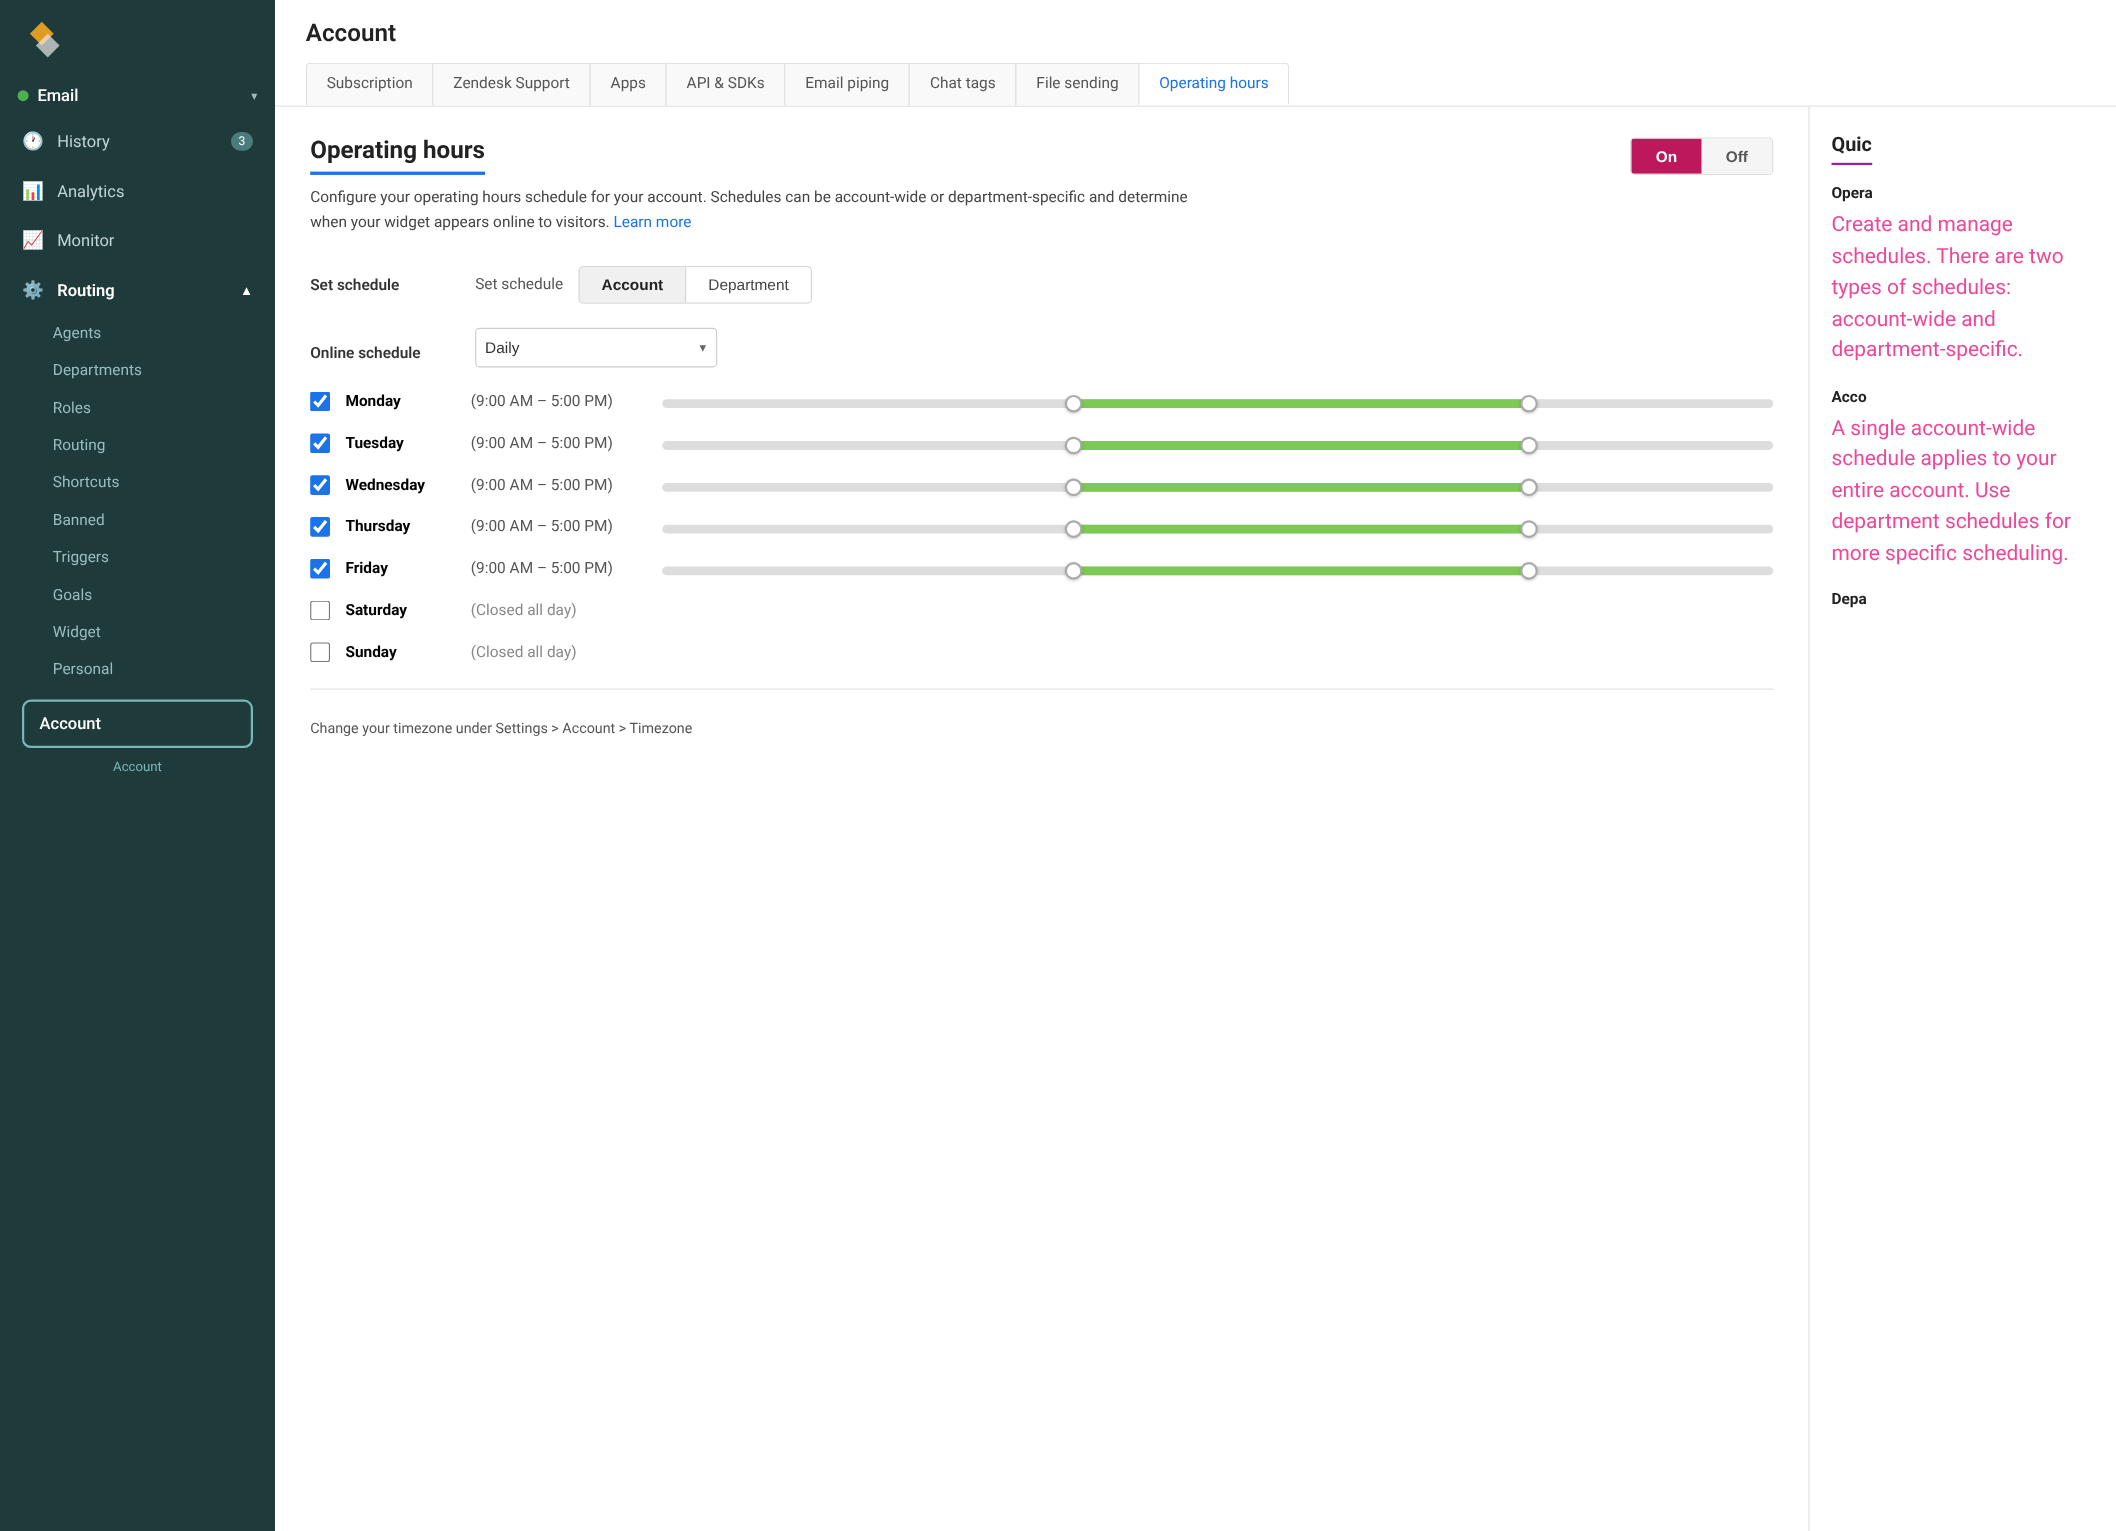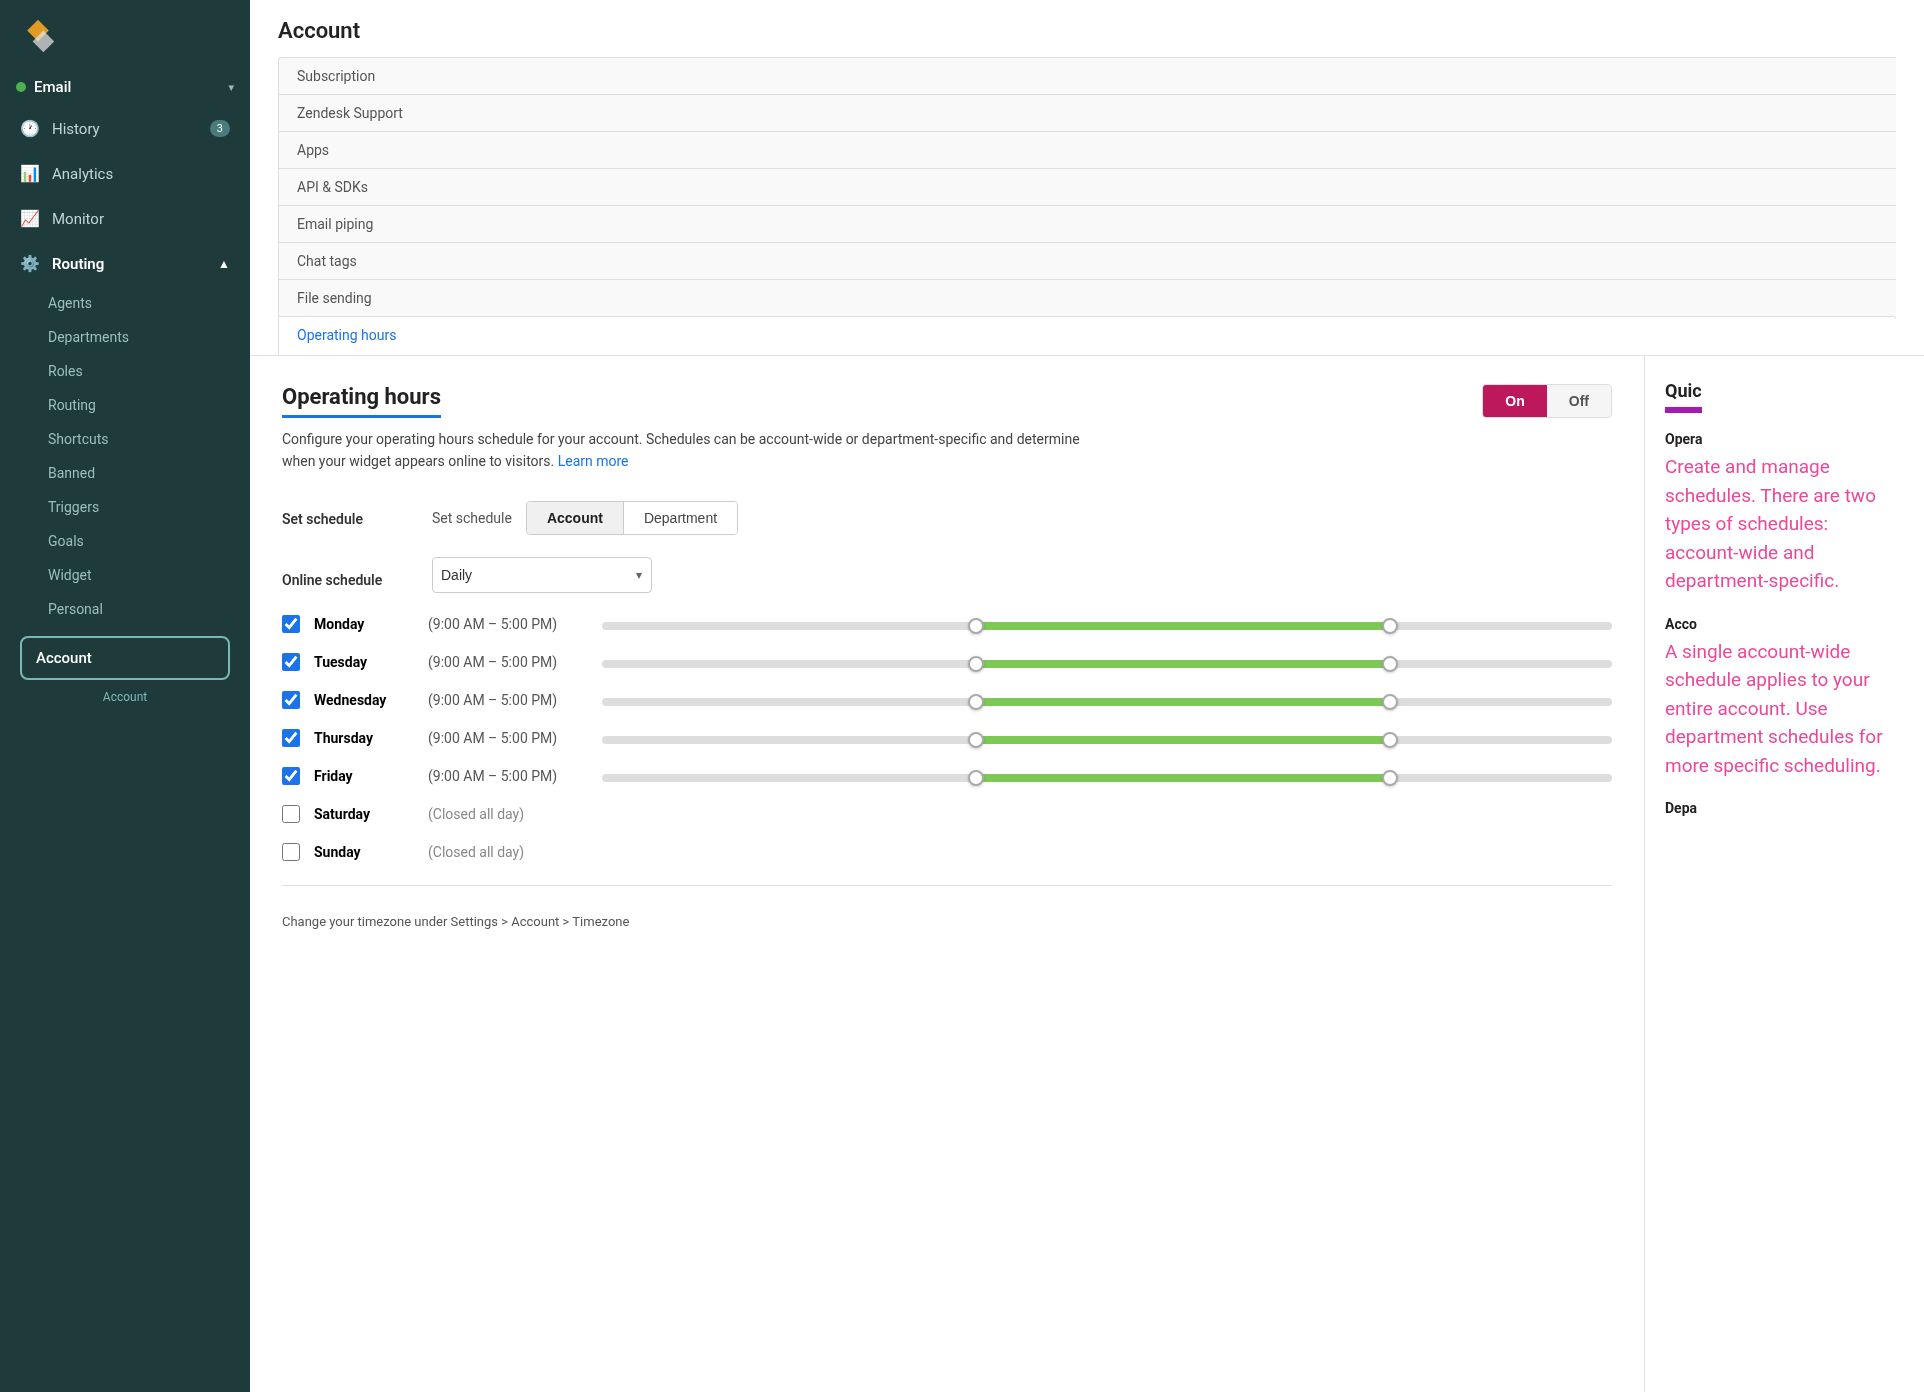--- a/index.html
+++ b/index.html
@@ -110,21 +110,20 @@
     .page-title {
       font-size: 22px;
       font-weight: 600;
       color: #222;
       margin-bottom: 14px;
     }
     .tabs {
       display: flex;
       gap: 0;
       overflow-x: auto;
-      flex-direction: column;
     }
     .tab {
       padding: 10px 18px;
       font-size: 14px;
       color: #555;
       cursor: pointer;
       border: 1px solid #ddd;
       border-bottom: none;
       background: #f9f9f9;
       white-space: nowrap;
@@ -329,21 +328,21 @@
       min-width: 280px;
       border-left: 1px solid #e0e0e0;
       padding: 24px 20px;
       overflow-y: auto;
       background: #fff;
     }
     .quick-title {
       font-size: 18px;
       font-weight: 700;
       color: #222;
-      border-bottom: 6px solid #a21caf;
+      border-bottom: 2px solid #a21caf;
       padding-bottom: 6px;
       margin-bottom: 18px;
       display: inline-block;
     }
     .quick-section { margin-bottom: 20px; }
     .quick-section-title {
       font-size: 14px;
       font-weight: 700;
       color: #222;
       margin-bottom: 6px;

